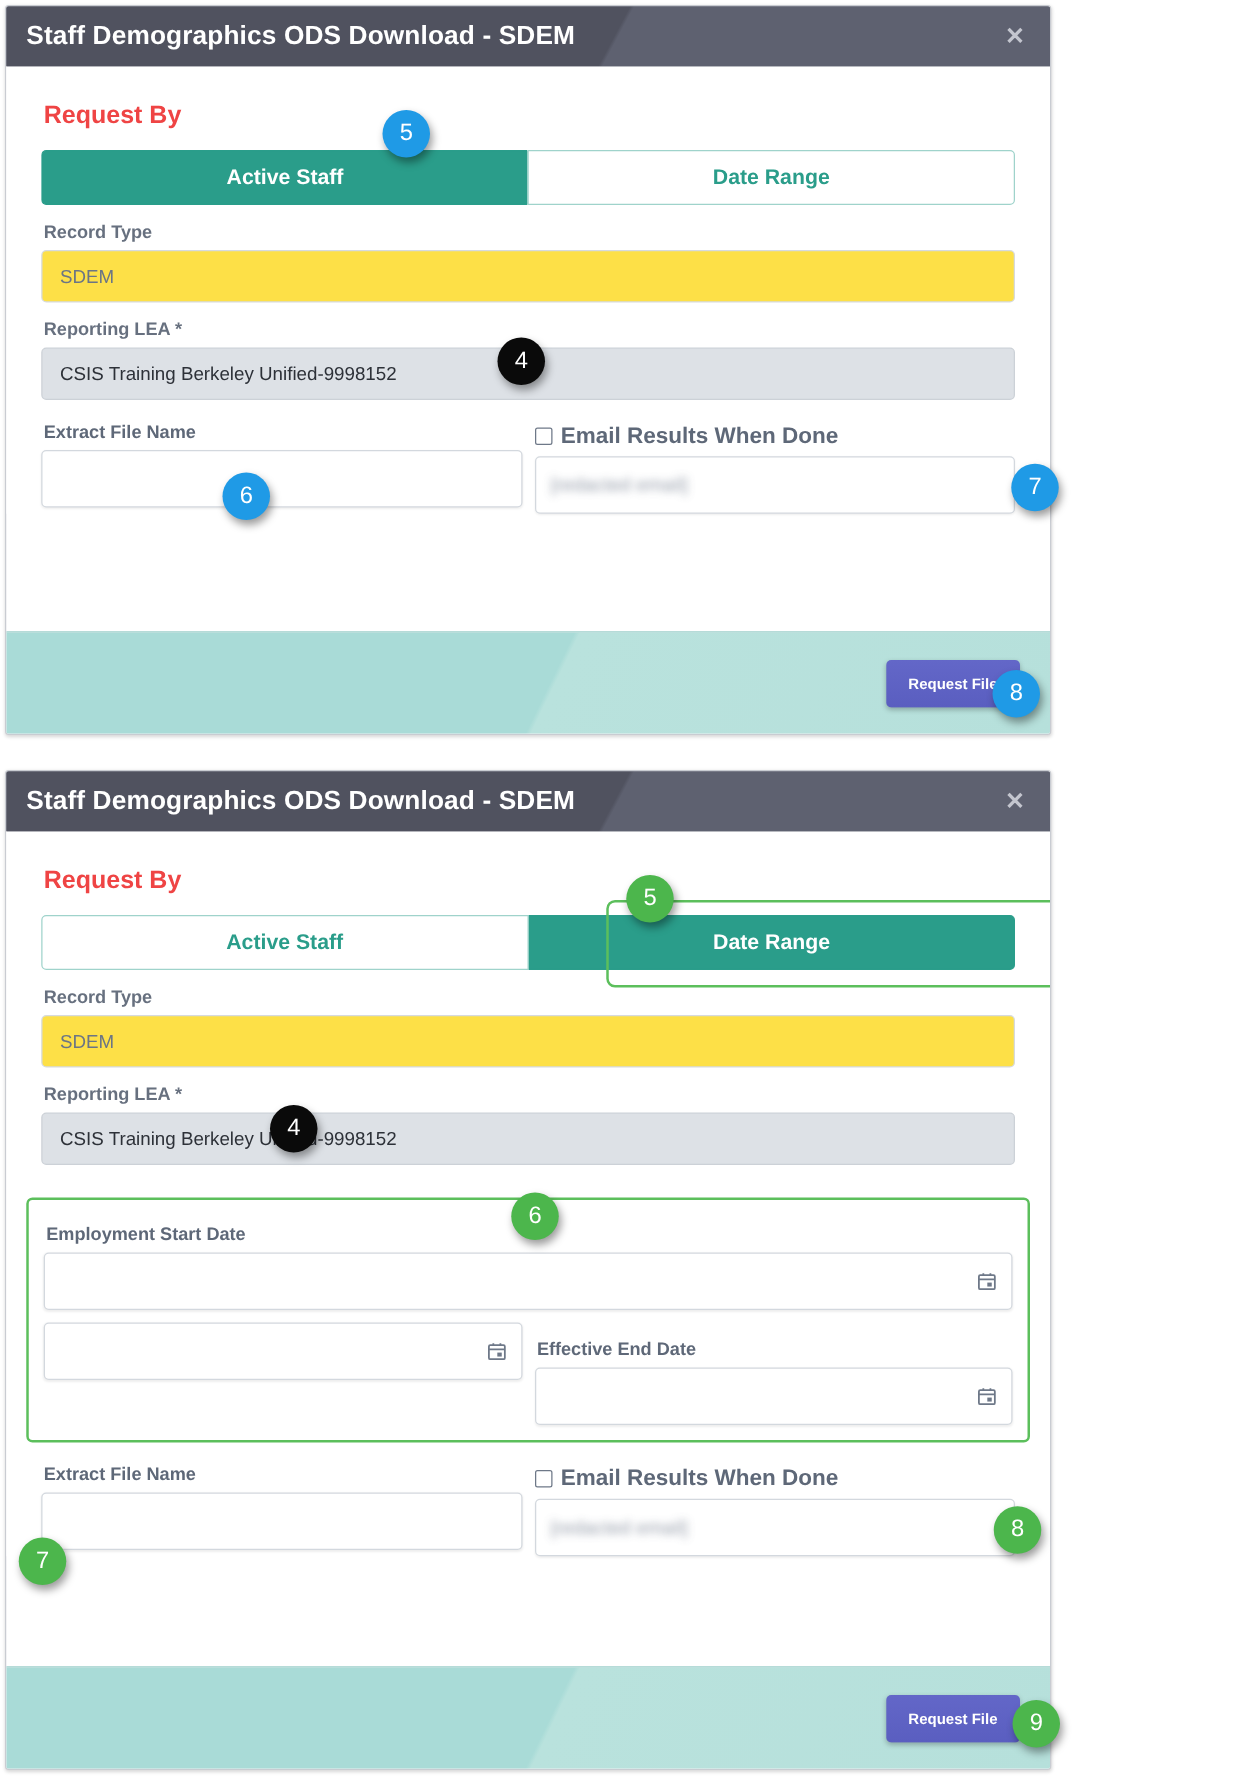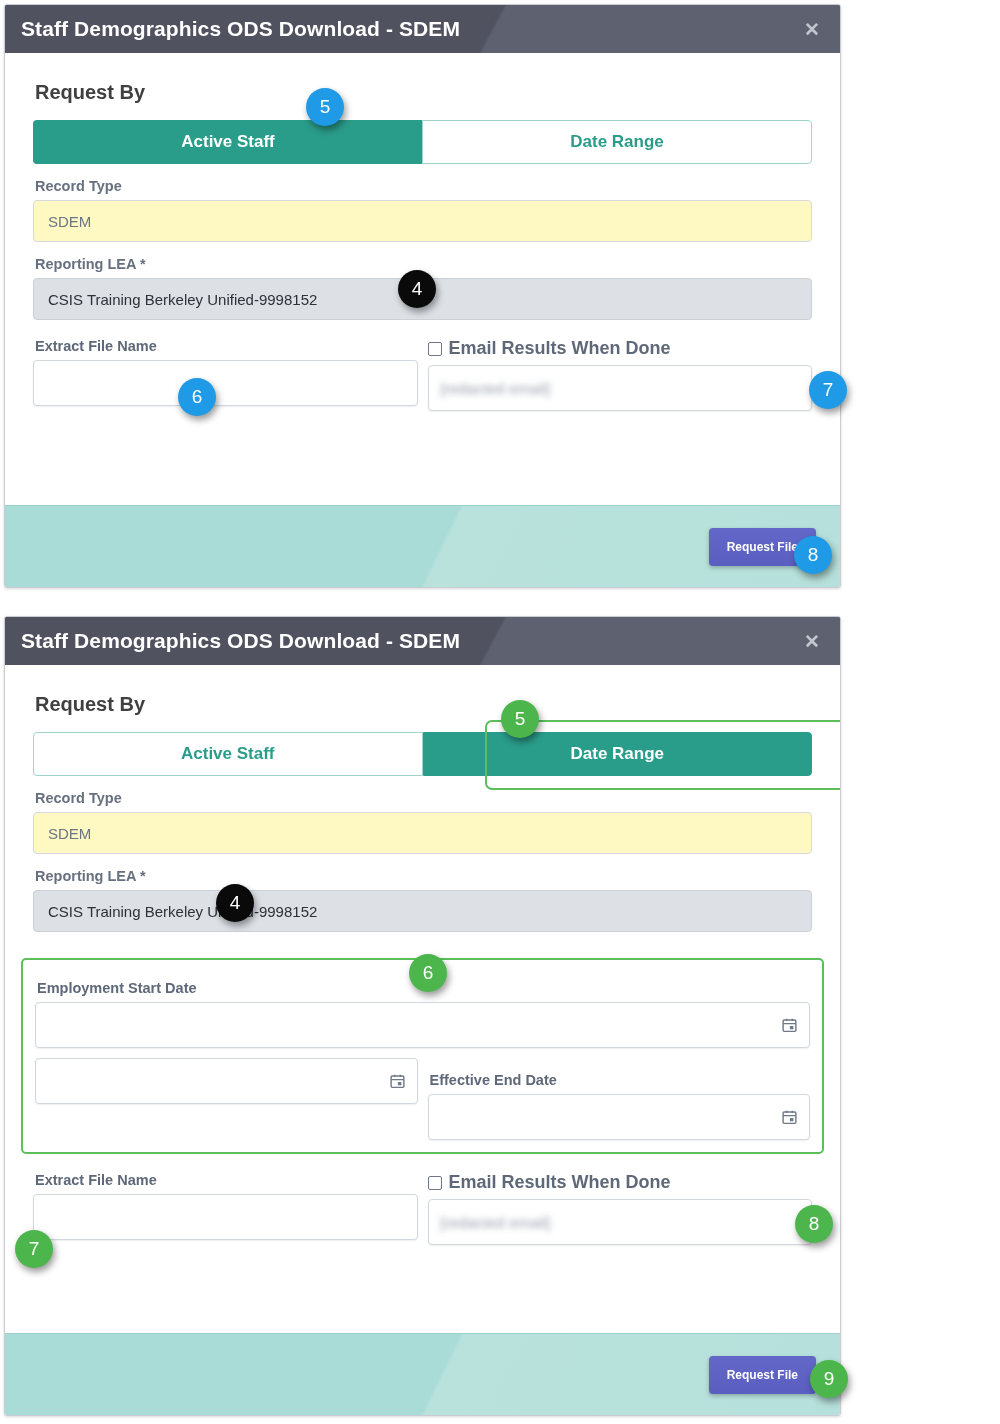--- a/index.html
+++ b/index.html
@@ -48,21 +48,21 @@
     line-height: 1;
     cursor: pointer;
     padding: 2px 6px;
   }
 
   .body-area { padding: 18px 28px 0 28px; background:#fff; }
 
   .section-heading {
     font-size: 20px;
     font-weight: bold;
-    color: #404040;
+    color: #ef4444;
     margin: 10px 0 16px 2px;
   }
 
   
   .tabs {
     display: flex;
     width: 100%;
     height: 44px;
     border-radius: 4px;
     overflow: visible;
@@ -105,21 +105,21 @@
   .readonly-input {
     width: 100%;
     height: 42px;
     border: 1px solid #d6dade;
     border-radius: 4px;
     display: flex;
     align-items: center;
     padding: 0 14px;
     font-size: 15px;
   }
-  .readonly-input.light { background: #fef9c3; color: #6b7585; }
+  .readonly-input.light { background: #fde047; color: #6b7585; }
   .readonly-input.grey  { background: #dde1e6; color: #2d3138; border-color:#ccd1d7; }
 
   .two-col { display: flex; gap: 10px; }
   .col { flex: 1; min-width: 0; }
 
   .text-input {
     width: 100%;
     height: 46px;
     background: #ffffff;
     border: 1px solid #d3d8de;

